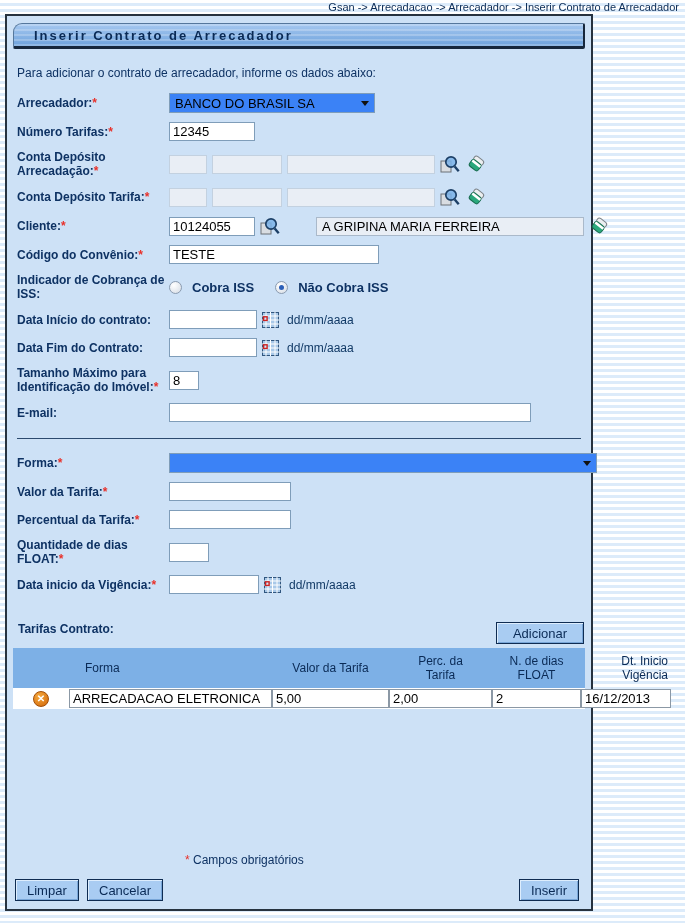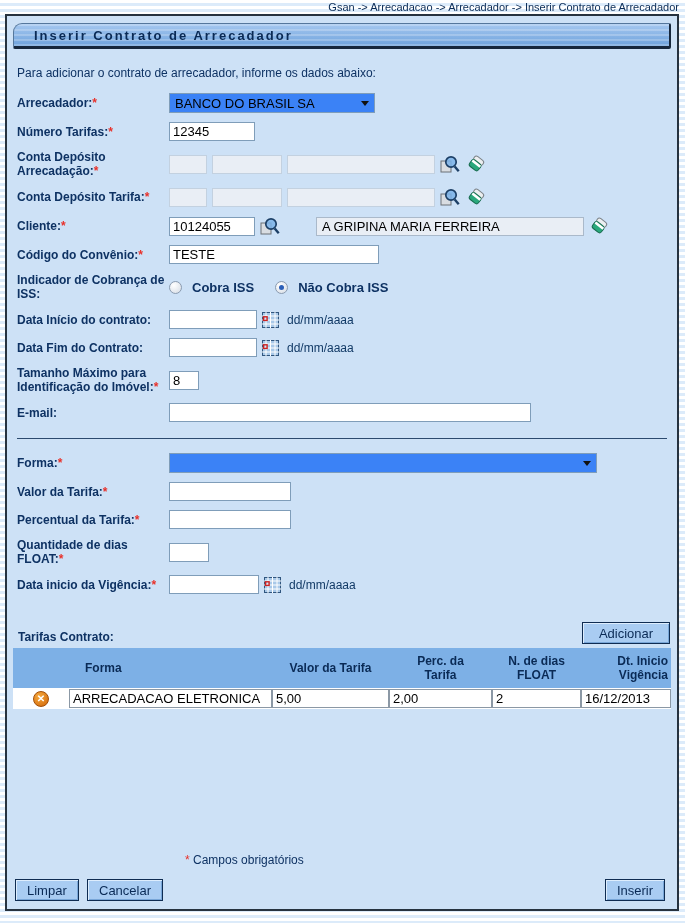--- a/index.html
+++ b/index.html
@@ -8,21 +8,21 @@
     position: relative;
     font-family: "Liberation Sans", sans-serif;
     background: repeating-linear-gradient(180deg, #ffffff 0 3px, #dcebfa 3px 6px);
     overflow: hidden;
   }
   .breadcrumb {
     position: absolute; top: 1px; right: 6px;
     font-size: 11px; color: #0b2c57; white-space: nowrap;
   }
   .panel {
-    position: absolute; left: 5px; top: 14px; width: 674px; height: 897px;
+    position: absolute; left: 5px; top: 14px; width: 588px; height: 897px;
     background: #cde1f6; border: 2px solid #26323f;
   }
   .titlebar {
     margin: 7px 6px 0 6px; height: 26px; line-height: 24px;
     background:
       repeating-linear-gradient(180deg, rgba(255,255,255,.22) 0 2px, rgba(255,255,255,0) 2px 5px),
       linear-gradient(180deg, #a6c8f0, #6ea2dc);
     border: 1px solid #55779c;
     border-right: 2px solid #16273c; border-bottom: 3px solid #16273c;
     border-radius: 9px 2px 2px 2px;
@@ -65,24 +65,24 @@
   }
   .rlabel { font-weight: bold; margin: 0 16px 0 5px; font-size: 13px; }
   .hint { font-size: 12px; color: #123a66; margin-left: 3px; }
   .sep { border-top: 1px solid #2c4a6e; margin: 16px 4px 14px 4px; }
   .icon-btn { display: inline-flex; align-items: center; cursor: pointer; }
   .btn {
     background: #a9ccf2; border: 1px solid #0f2c52; color: #0a2a55;
     box-shadow: inset 1px 1px 0 #ddedfd, inset -1px -1px 0 #78a6d8;
     font-family: inherit; font-size: 13px; height: 22px; padding: 0 11px; cursor: pointer;
   }
-  .tarifas-head { display: flex; justify-content: space-between; align-items: flex-end; margin: 28px 1px 4px 1px; }
+  .tarifas-head { display: flex; justify-content: space-between; align-items: flex-start; margin: 28px 1px 4px 1px; }
   .tarifas-label { font-weight: bold; padding-left: 4px; }
   .tgrid { display: grid; grid-template-columns: 56px 203px 117px 103px 89px 90px; }
-  .thead { background: #7db0e6; color: #0a2a55; font-weight: bold; align-items: center; min-height: 40px; }
+  .thead { background: #7db0e6; color: #0a2a55; font-weight: normal; align-items: center; min-height: 40px; }
   .th { text-align: center; line-height: 14px; padding: 2px; }
   .th.left { text-align: left; padding-left: 16px; }
   .th.right { text-align: right; padding-right: 3px; }
   .th span { display: inline-block; }
   .w-narrow { max-width: 62px; }
   .trow { background: #fff; padding: 1px 0; align-items: center; }
   .td { padding: 0; }
   .cellbox {
     border: 1px solid #8b98a5; background: #fff; color: #000;
     height: 19px; line-height: 17px; font-size: 13px; padding: 0 3px;

